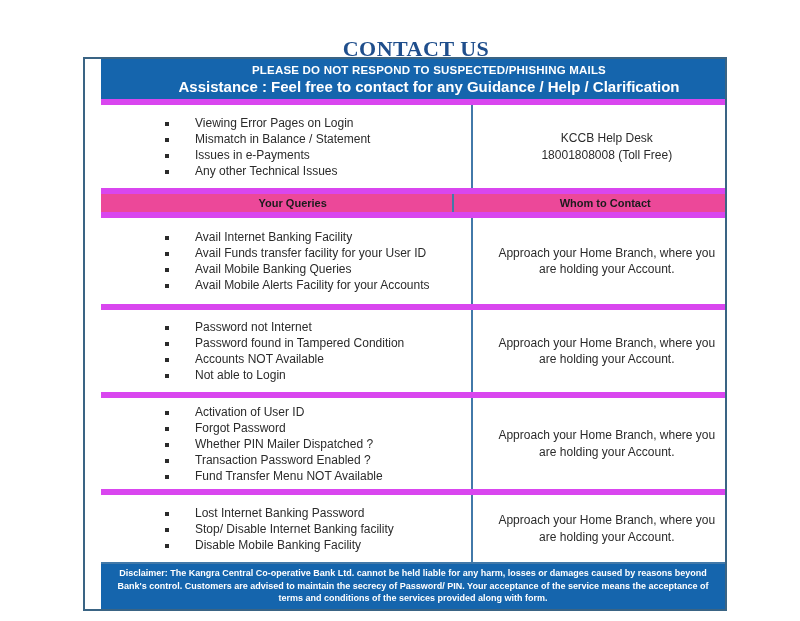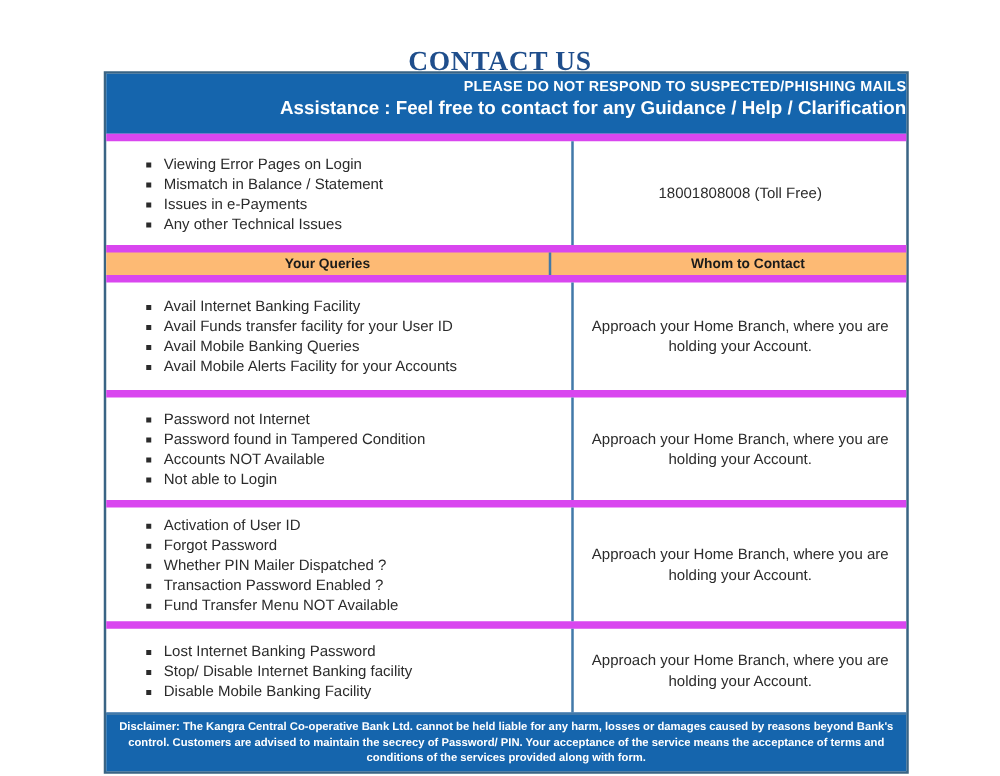--- a/index.html
+++ b/index.html
@@ -1,55 +1,55 @@
 <!DOCTYPE html>
 <html><head>
 <meta charset="utf-8">
 <style>
-  * { box-sizing: border-box; }
+  * { box-sizing: border-box; padding-left: 16px; }
   html, body { margin: 0; padding: 0; background: #ffffff; }
   body { width: 800px; height: 621px; position: relative; font-family: "Liberation Sans", sans-serif; }
 
   .page { position: relative; width: 800px; height: 621px; background: #fff; overflow: hidden; }
 
   .title { position: absolute; top: 27px; left: 0; width: 100%; text-align: center; margin: 0; }
   .title span {
     font-family: "Liberation Serif", "DejaVu Serif", serif;
     font-weight: bold; font-size: 22px; letter-spacing: 0.5px;
     color: #1f4e8c;
     border-bottom: 2px solid #1f4e8c;
     padding-bottom: 1px;
   }
 
   .table {
     position: absolute; left: 83px; top: 57px; width: 644px;
     border: 2px solid #3a6484;
     background: #fff;
   }
 
-  .notice { height: 48px; background: #1565ad; color: #fff; text-align: right; padding-top: 5px; }
+  .notice { height: 40px; background: #1565ad; color: #fff; text-align: center; padding-top: 5px; }
   .notice-line1 { font-size: 11.5px; font-weight: bold; letter-spacing: 0.2px; }
   .notice-line2 { font-size: 15px; font-weight: bold; margin-top: 2px; }
 
   .section-header {
     height: 17px; background: #f9c863; border-top: 2px solid #4f7a7a;
     text-align: center; font-weight: bold; font-size: 11px; line-height: 15px; color: #1b1b1b;
   }
 
   .row { display: flex; border-top: 6px solid #d946ef; }
   .cell-left { width: 58.5%; border-right: 2px solid #4279a9; display: flex; align-items: center; }
   .cell-right {
     width: 41.5%; display: flex; flex-direction: column; justify-content: center;
     text-align: center; font-size: 12px; color: #2b2b2b; padding: 0 8px; line-height: 1.35;
   }
 
   .tech-row { height: 89px; }
   .q1 { height: 92px; } .q2 { height: 88px; } .q3 { height: 97px; } .q4 { height: 73px; }
 
-  .hdr-row { height: 24px; background: #fdba74; gap: 31px; }
+  .hdr-row { height: 24px; background: #ec4899; gap: 31px; }
   .hdr-row .cell-left, .hdr-row .cell-right {
     align-items: center; justify-content: center;
     font-weight: bold; font-size: 11px; color: #1b1b1b;
   }
 
   ul.bullets { list-style: square; margin: 0; padding-left: 46px; font-size: 12px; color: #2b2b2b; }
   ul.bullets li { margin: 2px 0; }
 
   .footer {
     border-top: 2px solid #4279a9; background: #1565ad; color: #fff;
@@ -77,20 +77,21 @@
     <div class="row tech-row">
       <div class="cell-left">
         <ul class="bullets">
             <li>Viewing Error Pages on Login</li>
             <li>Mismatch in Balance / Statement</li>
             <li>Issues in e-Payments</li>
             <li>Any other Technical Issues</li>
           </ul>
       </div>
       <div class="cell-right">
+        <div>KCCB Help Desk</div>
         <div>18001808008 (Toll Free)</div>
       </div>
     </div>
 
     <div class="row hdr-row">
       <div class="cell-left">Your Queries</div>
       <div class="cell-right">Whom to Contact</div>
     </div>
 
     <div class="row q1">

